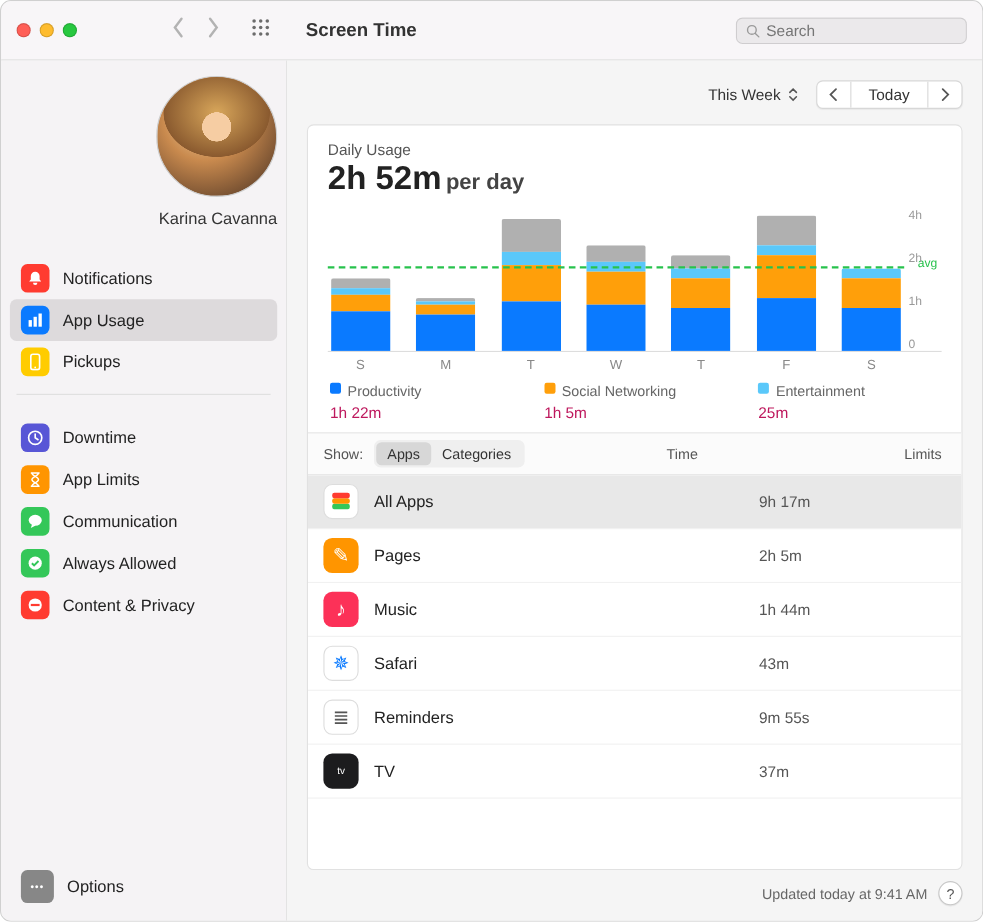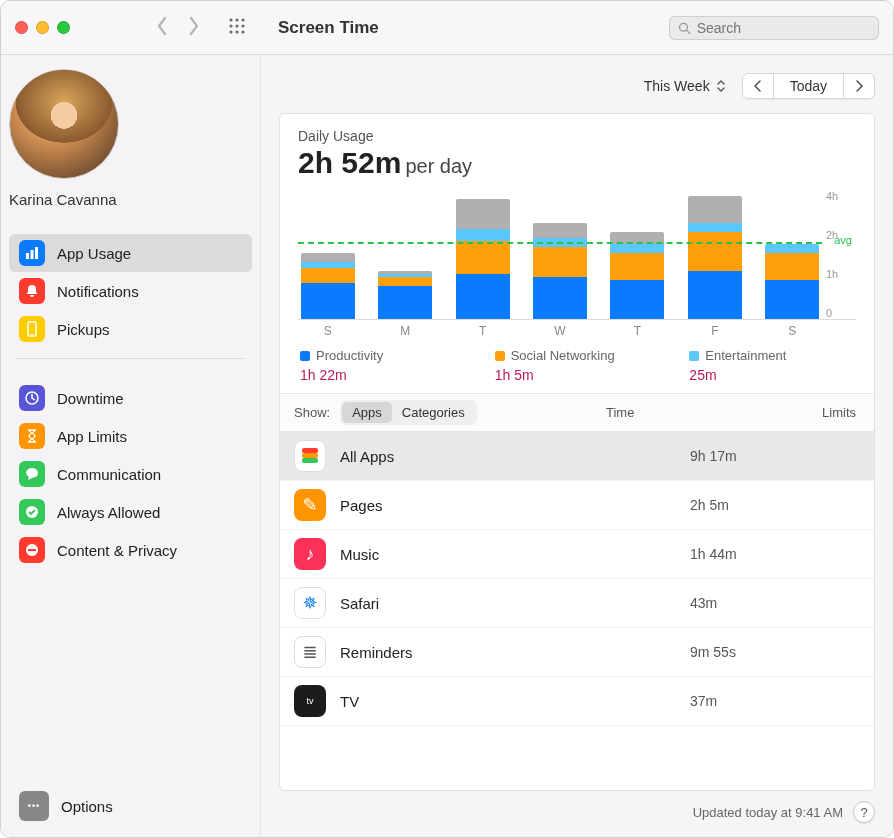--- a/index.html
+++ b/index.html
@@ -56,21 +56,21 @@
       font-size: 14px; color: #333; width: 100%;
     }
     .body { flex: 1; display: flex; }
     .sidebar {
       width: 260px;
       background: #f5f3f5;
       border-right: 1px solid #e3e3e3;
       display: flex; flex-direction: column;
       padding: 14px 8px 10px 8px;
     }
-    .avatar-wrap { display: flex; flex-direction: column; align-items: flex-start; margin-bottom: 16px; }
+    .avatar-wrap { display: flex; flex-direction: column; align-items: flex-end; margin-bottom: 16px; }
     .avatar {
       width: 110px; height: 110px; border-radius: 50%;
       background: radial-gradient(circle at 40% 35%, #f2d6a8 0%, #c98a4e 40%, #5b3d28 90%);
       border: 1px solid #ccc;
       position: relative; overflow: hidden;
     }
     .avatar::before {
       content: ""; position: absolute; inset: 0;
       background:
         radial-gradient(ellipse 22px 22px at 50% 42%, #f6cda3 0%, #f6cda3 60%, transparent 61%),
@@ -129,21 +129,21 @@
       background: #fff;
       border: 1px solid #e1e1e1;
       border-radius: 6px;
       flex: 1;
       display: flex; flex-direction: column;
       overflow: hidden;
     }
     .chart-area { padding: 14px 18px 10px 18px; }
     .chart-title { font-size: 14px; color: #555; }
     .chart-value { font-size: 30px; font-weight: 600; color: #222; margin-top: 2px; }
-    .chart-value .per { font-size: 20px; font-weight: 400; color: #444; margin-left: 4px; }
+    .chart-value .per { font-size: 20px; font-weight: 700; color: #444; margin-left: 4px; }
     .chart {
       position: relative; height: 130px; margin-top: 10px;
       display: flex; align-items: flex-end; gap: 18px;
       padding-right: 34px;
       border-bottom: 1px solid #ddd;
     }
     .y-axis {
       position: absolute; right: 0; top: 0; bottom: 0;
       width: 30px; display: flex; flex-direction: column; justify-content: space-between;
       font-size: 11px; color: #999; text-align: left;
@@ -162,21 +162,21 @@
     }
     .bar {
       width: 100%; max-width: 54px;
       display: flex; flex-direction: column-reverse;
       border-radius: 2px 2px 0 0; overflow: hidden;
     }
     .x-labels { display: flex; gap: 18px; margin-top: 4px; padding-right: 34px; font-size: 12px; color: #888; }
     .x-labels div { flex: 1; text-align: center; }
     .legend { display: flex; margin-top: 10px; gap: 30px; padding: 0 2px; }
     .legend-col { flex: 1; }
-    .legend-head { display: flex; align-items: center; gap: 6px; font-size: 13px; color: #666; }
+    .legend-head { display: flex; gap: 6px; font-size: 13px; color: #666; }
     .legend-swatch { width: 10px; height: 10px; border-radius: 2px; }
     .legend-val { font-size: 14px; color: #be185d; margin-top: 4px; }
     .table-head {
       display: flex; align-items: center; gap: 10px;
       padding: 6px 14px;
       border-top: 1px solid #e6e6e6;
       border-bottom: 1px solid #e6e6e6;
       font-size: 13px; color: #555;
       background: #fbfbfb;
     }
@@ -264,37 +264,37 @@
     </div>
   </div>
 
   <div class="body">
     <div class="sidebar">
       <div class="avatar-wrap">
         <div class="avatar"></div>
         <div class="username">Karina Cavanna</div>
       </div>
       <div class="side-group" id="side-group1">
+          <div class="side-item">
+            <div class="side-icon" style="background: rgb(255, 59, 48);">
+              <svg viewBox="0 0 16 16" fill="#fff">
+                <path d="M8 2a4 4 0 0 0-4 4v3l-1.5 2h11L12 9V6a4 4 0 0 0-4-4zM6 12a2 2 0 0 0 4 0"></path>
+              </svg>
+            </div>
+            <span>Notifications</span>
+          </div>
           <div class="side-item active">
             <div class="side-icon" style="background: rgb(10, 122, 255);">
               <svg viewBox="0 0 16 16" fill="#fff">
                 <rect x="2" y="8" width="3" height="6"></rect>
                 <rect x="6.5" y="5" width="3" height="9"></rect>
                 <rect x="11" y="2" width="3" height="12"></rect>
               </svg>
             </div>
             <span>App Usage</span>
-          </div>
-          <div class="side-item">
-            <div class="side-icon" style="background: rgb(255, 59, 48);">
-              <svg viewBox="0 0 16 16" fill="#fff">
-                <path d="M8 2a4 4 0 0 0-4 4v3l-1.5 2h11L12 9V6a4 4 0 0 0-4-4zM6 12a2 2 0 0 0 4 0"></path>
-              </svg>
-            </div>
-            <span>Notifications</span>
           </div>
           <div class="side-item">
             <div class="side-icon" style="background: rgb(255, 204, 0);">
               <svg viewBox="0 0 16 16" fill="#fff">
                 <rect x="4" y="1" width="8" height="14" rx="2" fill="none" stroke="#fff" stroke-width="1.5"></rect>
                 <circle cx="8" cy="13" r="0.8"></circle>
               </svg>
             </div>
             <span>Pickups</span>
           </div>

